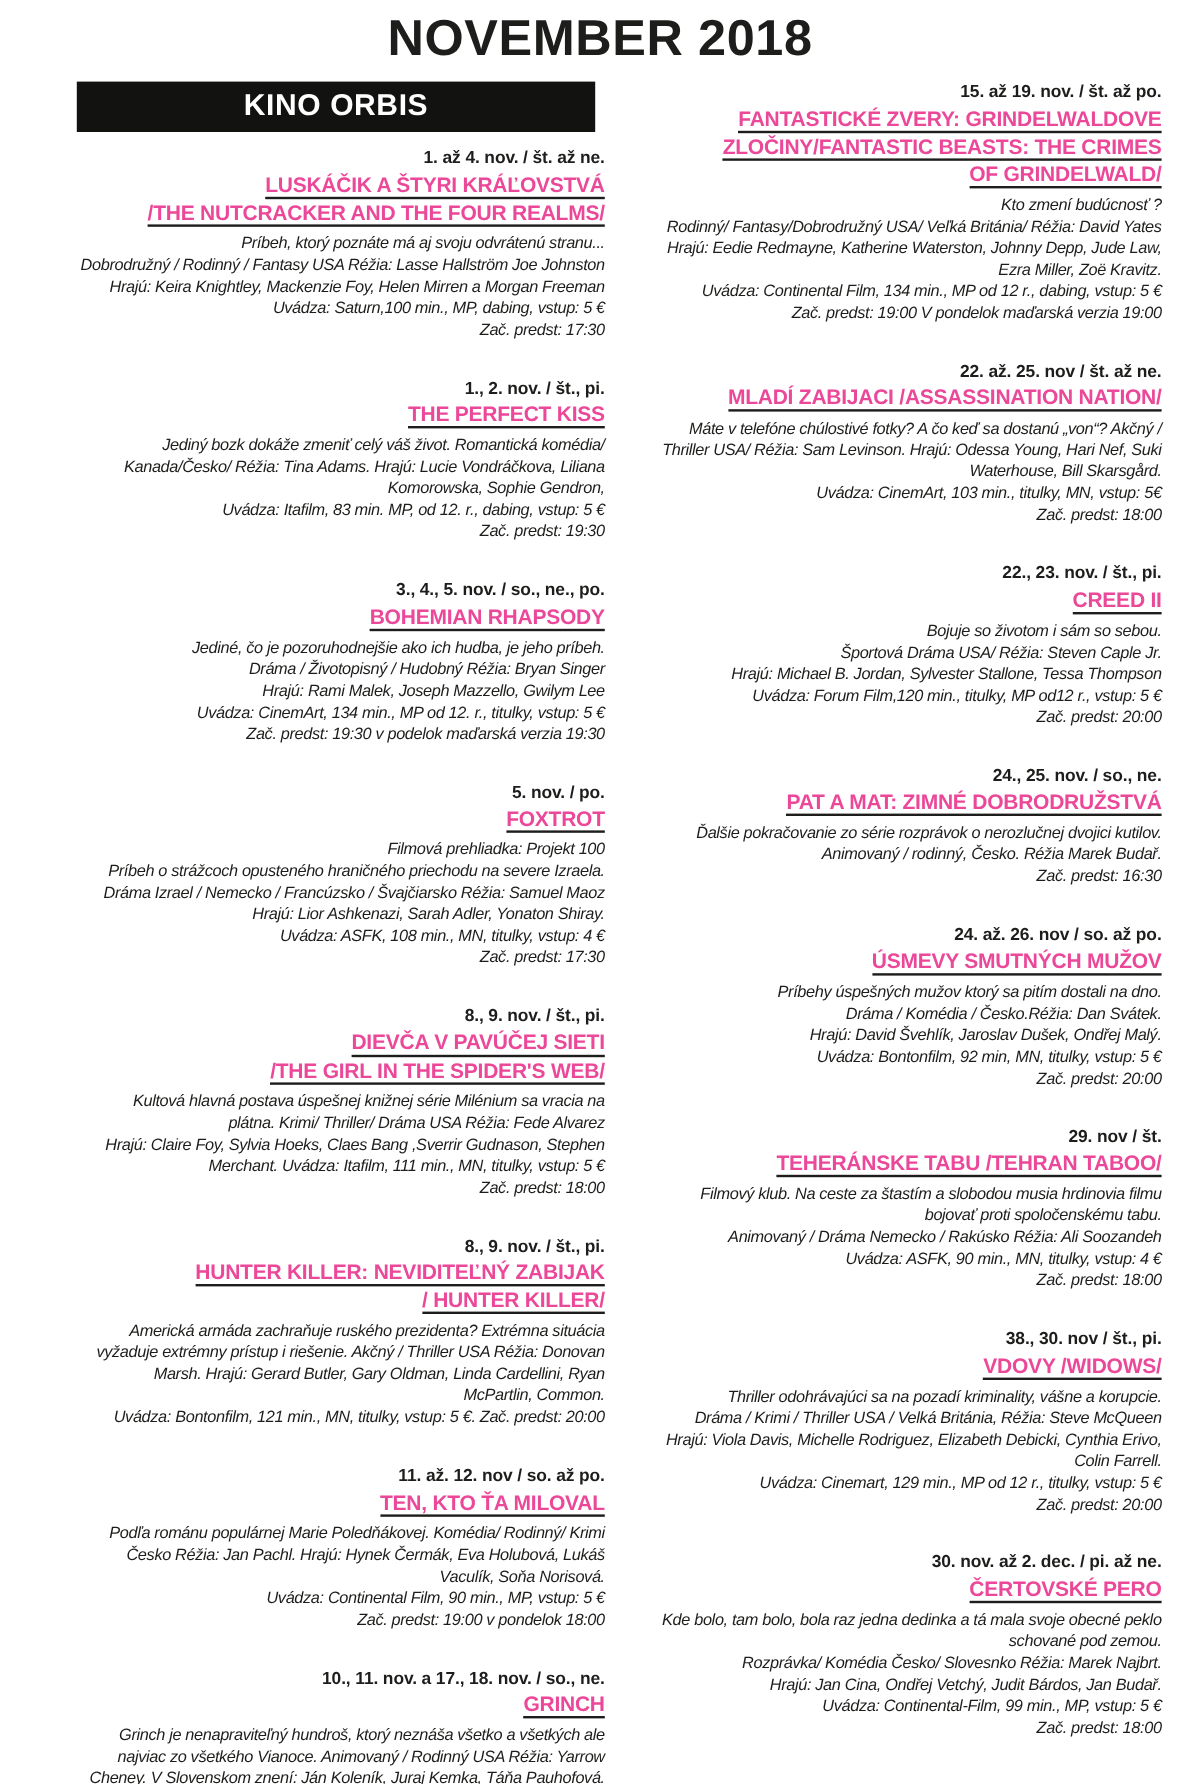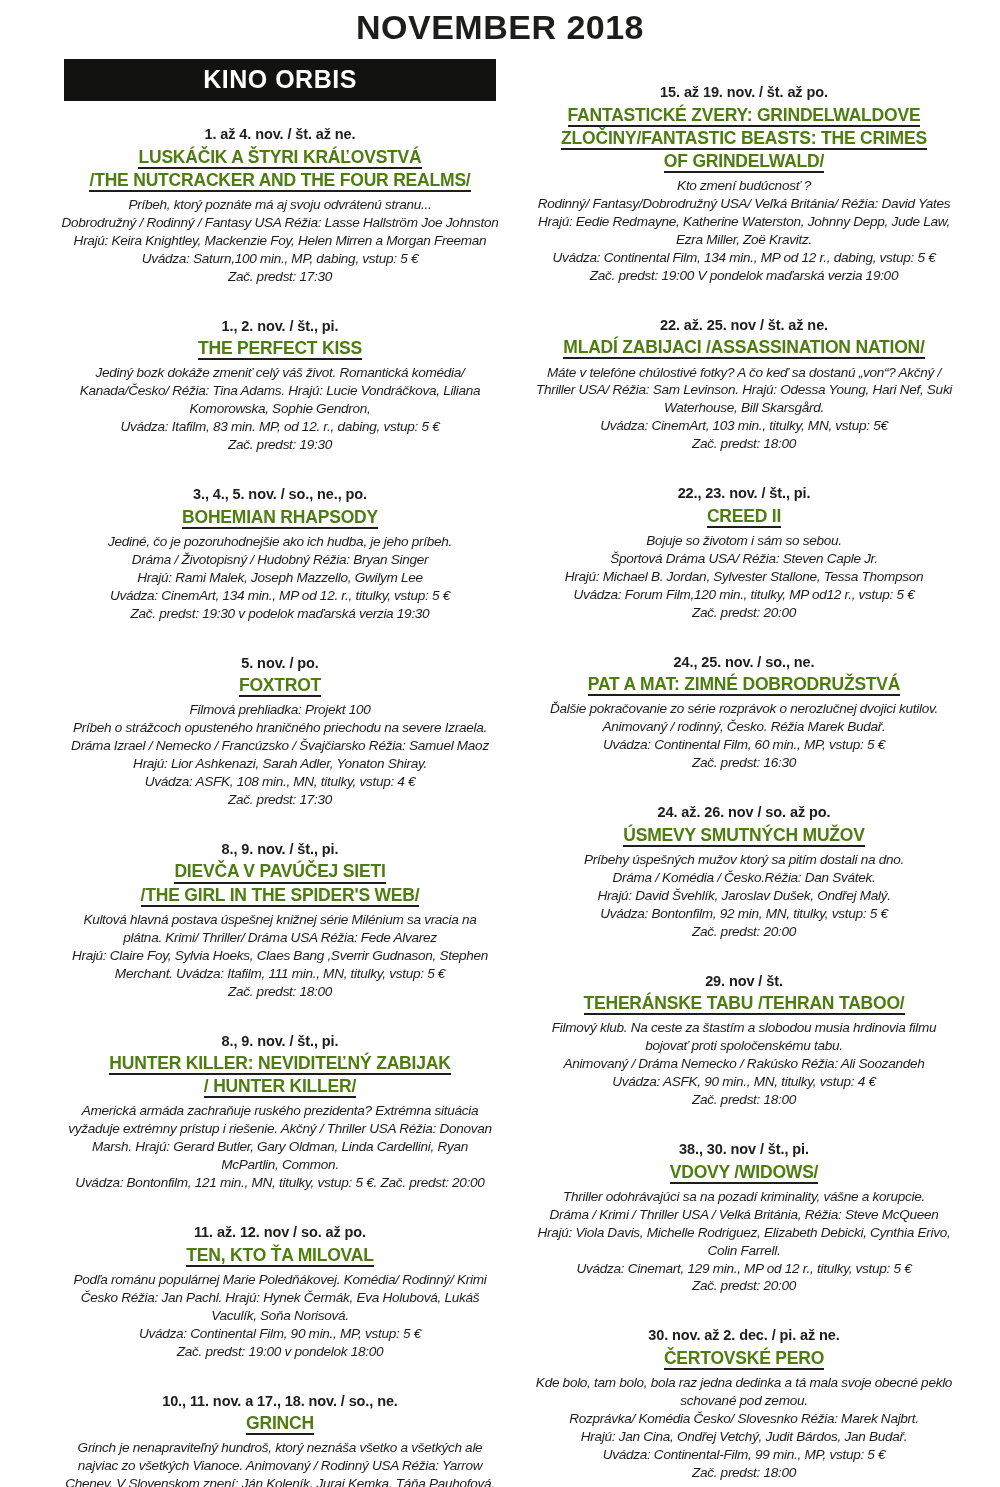--- a/index.html
+++ b/index.html
@@ -6,21 +6,21 @@
   html, body { background: #ffffff; }
   body {
     width: 1000px;
     min-height: 1487px;
     font-family: "Liberation Sans", sans-serif;
     color: #1a1a1a;
     margin: 0 auto;
   }
   .page-title {
     text-align: center;
-    font-size: 34px;
+    font-size: 42px;
     font-weight: 800;
     letter-spacing: 0.5px;
     padding-top: 8px;
     margin-bottom: 12px;
     color: #1d1d1b;
   }
   .columns {
     display: flex;
     gap: 16px;
     padding: 0 32px 20px 56px;
@@ -31,38 +31,37 @@
     background: #121210;
     color: #ffffff;
     text-align: center;
     font-size: 25px;
     font-weight: 800;
     letter-spacing: 0.5px;
     padding: 6px 0 7px 0;
     margin: 0 8px 13px 8px;
   }
   .entry {
-    text-align: center;
+    text-align: right;
     margin-bottom: 31px;
-    margin-top: 24px;
   }
   .dates {
     font-weight: 800;
     font-size: 14.5px;
     letter-spacing: -0.1px;
     line-height: 1.35;
     color: #1d1d1b;
   }
   .title-block { margin: 1px 0 4px 0; }
   .title-line { line-height: 1.45; }
   .title-line span {
     font-weight: 800;
     font-size: 17.5px;
     letter-spacing: -0.2px;
-    color: #4d7c0f;
+    color: #ec4899;
     border-bottom: 2px solid #1d1d1b;
     padding-bottom: 0px;
     display: inline-block;
     line-height: 1.15;
   }
   .body-block { margin-top: 2px; }
   .body-line {
     font-style: italic;
     font-size: 13.6px;
     letter-spacing: -0.3px;
@@ -181,21 +180,21 @@
         </div>
   </div>
 
   <div class="entry">
     <div class="dates">10., 11. nov. a 17., 18. nov. / so., ne.</div>
     <div class="title-block">
           <div class="title-line"><span>GRINCH</span></div>
         </div>
     <div class="body-block">
           <div class="body-line">Grinch je nenapraviteľný hundroš, ktorý neznáša všetko a všetkých ale</div>
-          <div class="body-line">najviac zo všetkých Vianoce. Animovaný / Rodinný USA  Réžia: Yarrow</div>
+          <div class="body-line">najviac zo všetkého Vianoce. Animovaný / Rodinný USA  Réžia: Yarrow</div>
           <div class="body-line">Cheney. V Slovenskom znení: Ján Koleník, Juraj Kemka, Táňa Pauhofová.</div>
           <div class="body-line">Uvádza: CinemArt, 86 min., MP, dabing, vstup: 5 €</div>
         </div>
   </div>
 
 </div>
   <div class="col" id="col-right">
   <div class="entry">
     <div class="dates">15. až 19. nov. / št. až po.</div>
     <div class="title-block">
@@ -242,21 +241,20 @@
   </div>
 
   <div class="entry">
     <div class="dates">24., 25. nov. / so., ne.</div>
     <div class="title-block">
           <div class="title-line"><span>PAT A MAT: ZIMNÉ DOBRODRUŽSTVÁ</span></div>
         </div>
     <div class="body-block">
           <div class="body-line">Ďalšie pokračovanie zo série rozprávok o nerozlučnej dvojici kutilov.</div>
           <div class="body-line">Animovaný / rodinný, Česko. Réžia Marek Budař.</div>
-          <div class="body-line">Uvádza: Continental Film, 60 min., MP, vstup: 5 €</div>
           <div class="body-line">Zač. predst: 16:30</div>
         </div>
   </div>
 
   <div class="entry">
     <div class="dates">24. až. 26. nov / so. až po.</div>
     <div class="title-block">
           <div class="title-line"><span>ÚSMEVY SMUTNÝCH MUŽOV</span></div>
         </div>
     <div class="body-block">

